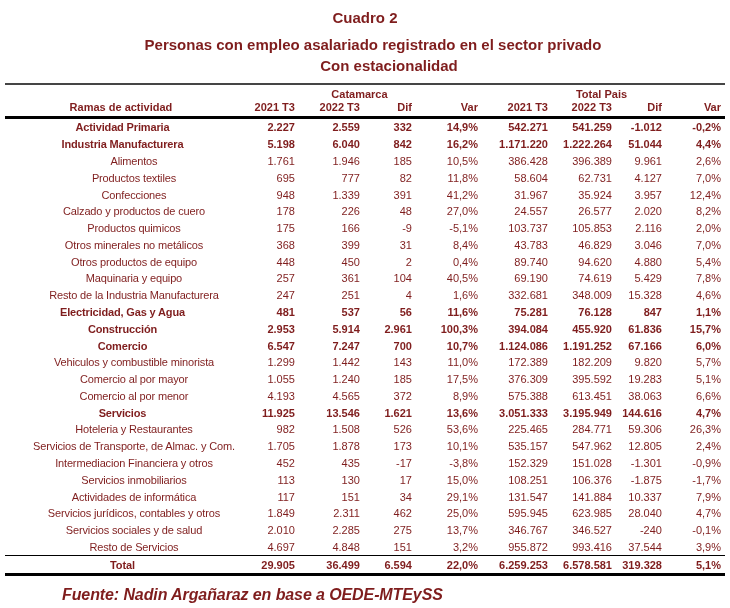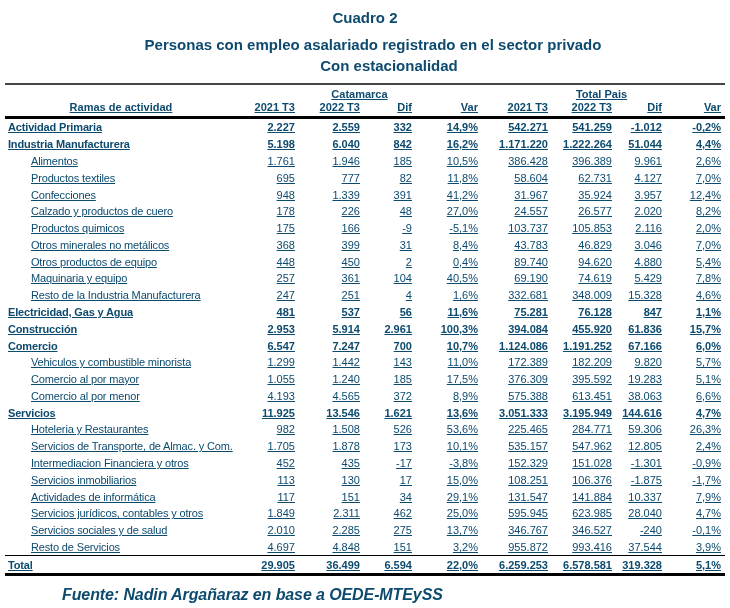--- a/index.html
+++ b/index.html
@@ -3,55 +3,54 @@
 <meta charset="utf-8">
 <style>
   html, body { margin: 0; padding: 0; background: #ffffff; }
   .page {
     width: 730px;
     height: 608px;
     background: #ffffff;
     box-sizing: border-box;
     padding-top: 6px;
     font-family: "Liberation Sans", sans-serif;
-    color: #0c4a6e;
+    color: #7f1d1d;
     overflow: hidden;
   }
   .titles { text-align: center; font-weight: bold; }
   .title-line1 { font-size: 15px; margin: 3px 0 10px 0; }
   .title-line2 { font-size: 15px; margin: 0 0 4px 16px; }
   .title-line3 { font-size: 15px; margin: 0 0 9px 0; padding-left: 48px; }
 
   table.data {
     width: 720px;
     margin: 0 auto;
     border-collapse: collapse;
     table-layout: fixed;
     border-top: 2px solid #454545;
-    text-decoration: underline;
   }
   table.data th, table.data td { box-sizing: border-box; }
 
   thead th {
     font-weight: bold;
     font-size: 11px;
     padding: 1px 4px 1px 0;
     white-space: nowrap;
   }
   tr.group-row th { text-align: center; padding-top: 3px; padding-bottom: 0; }
   tr.cols-row th { border-bottom: 3px solid #000; padding-bottom: 3px; }
   tr.cols-row th.num-h { text-align: right; }
   tr.cols-row th.rama-h { text-align: center; }
 
   tbody td {
     font-size: 11px;
     padding: 2.4px 4px 2.4px 0;
     white-space: nowrap;
   }
-  td.label { text-align: left; padding-left: 3px; overflow: visible; letter-spacing: -0.15px; }
+  td.label { text-align: center; padding-left: 3px; overflow: visible; letter-spacing: -0.15px; }
   tr.row-sub td.label { padding-left: 26px; }
   td.num { text-align: right; font-variant-numeric: tabular-nums; }
   tr.row-section td, tr.row-total td { font-weight: bold; }
   tr.row-total td { border-top: 1px solid #000; border-bottom: 3px solid #000; }
 
   .source-note {
     font-size: 16px;
     font-style: italic;
     font-weight: bold;
     margin: 10px 0 0 62px;

